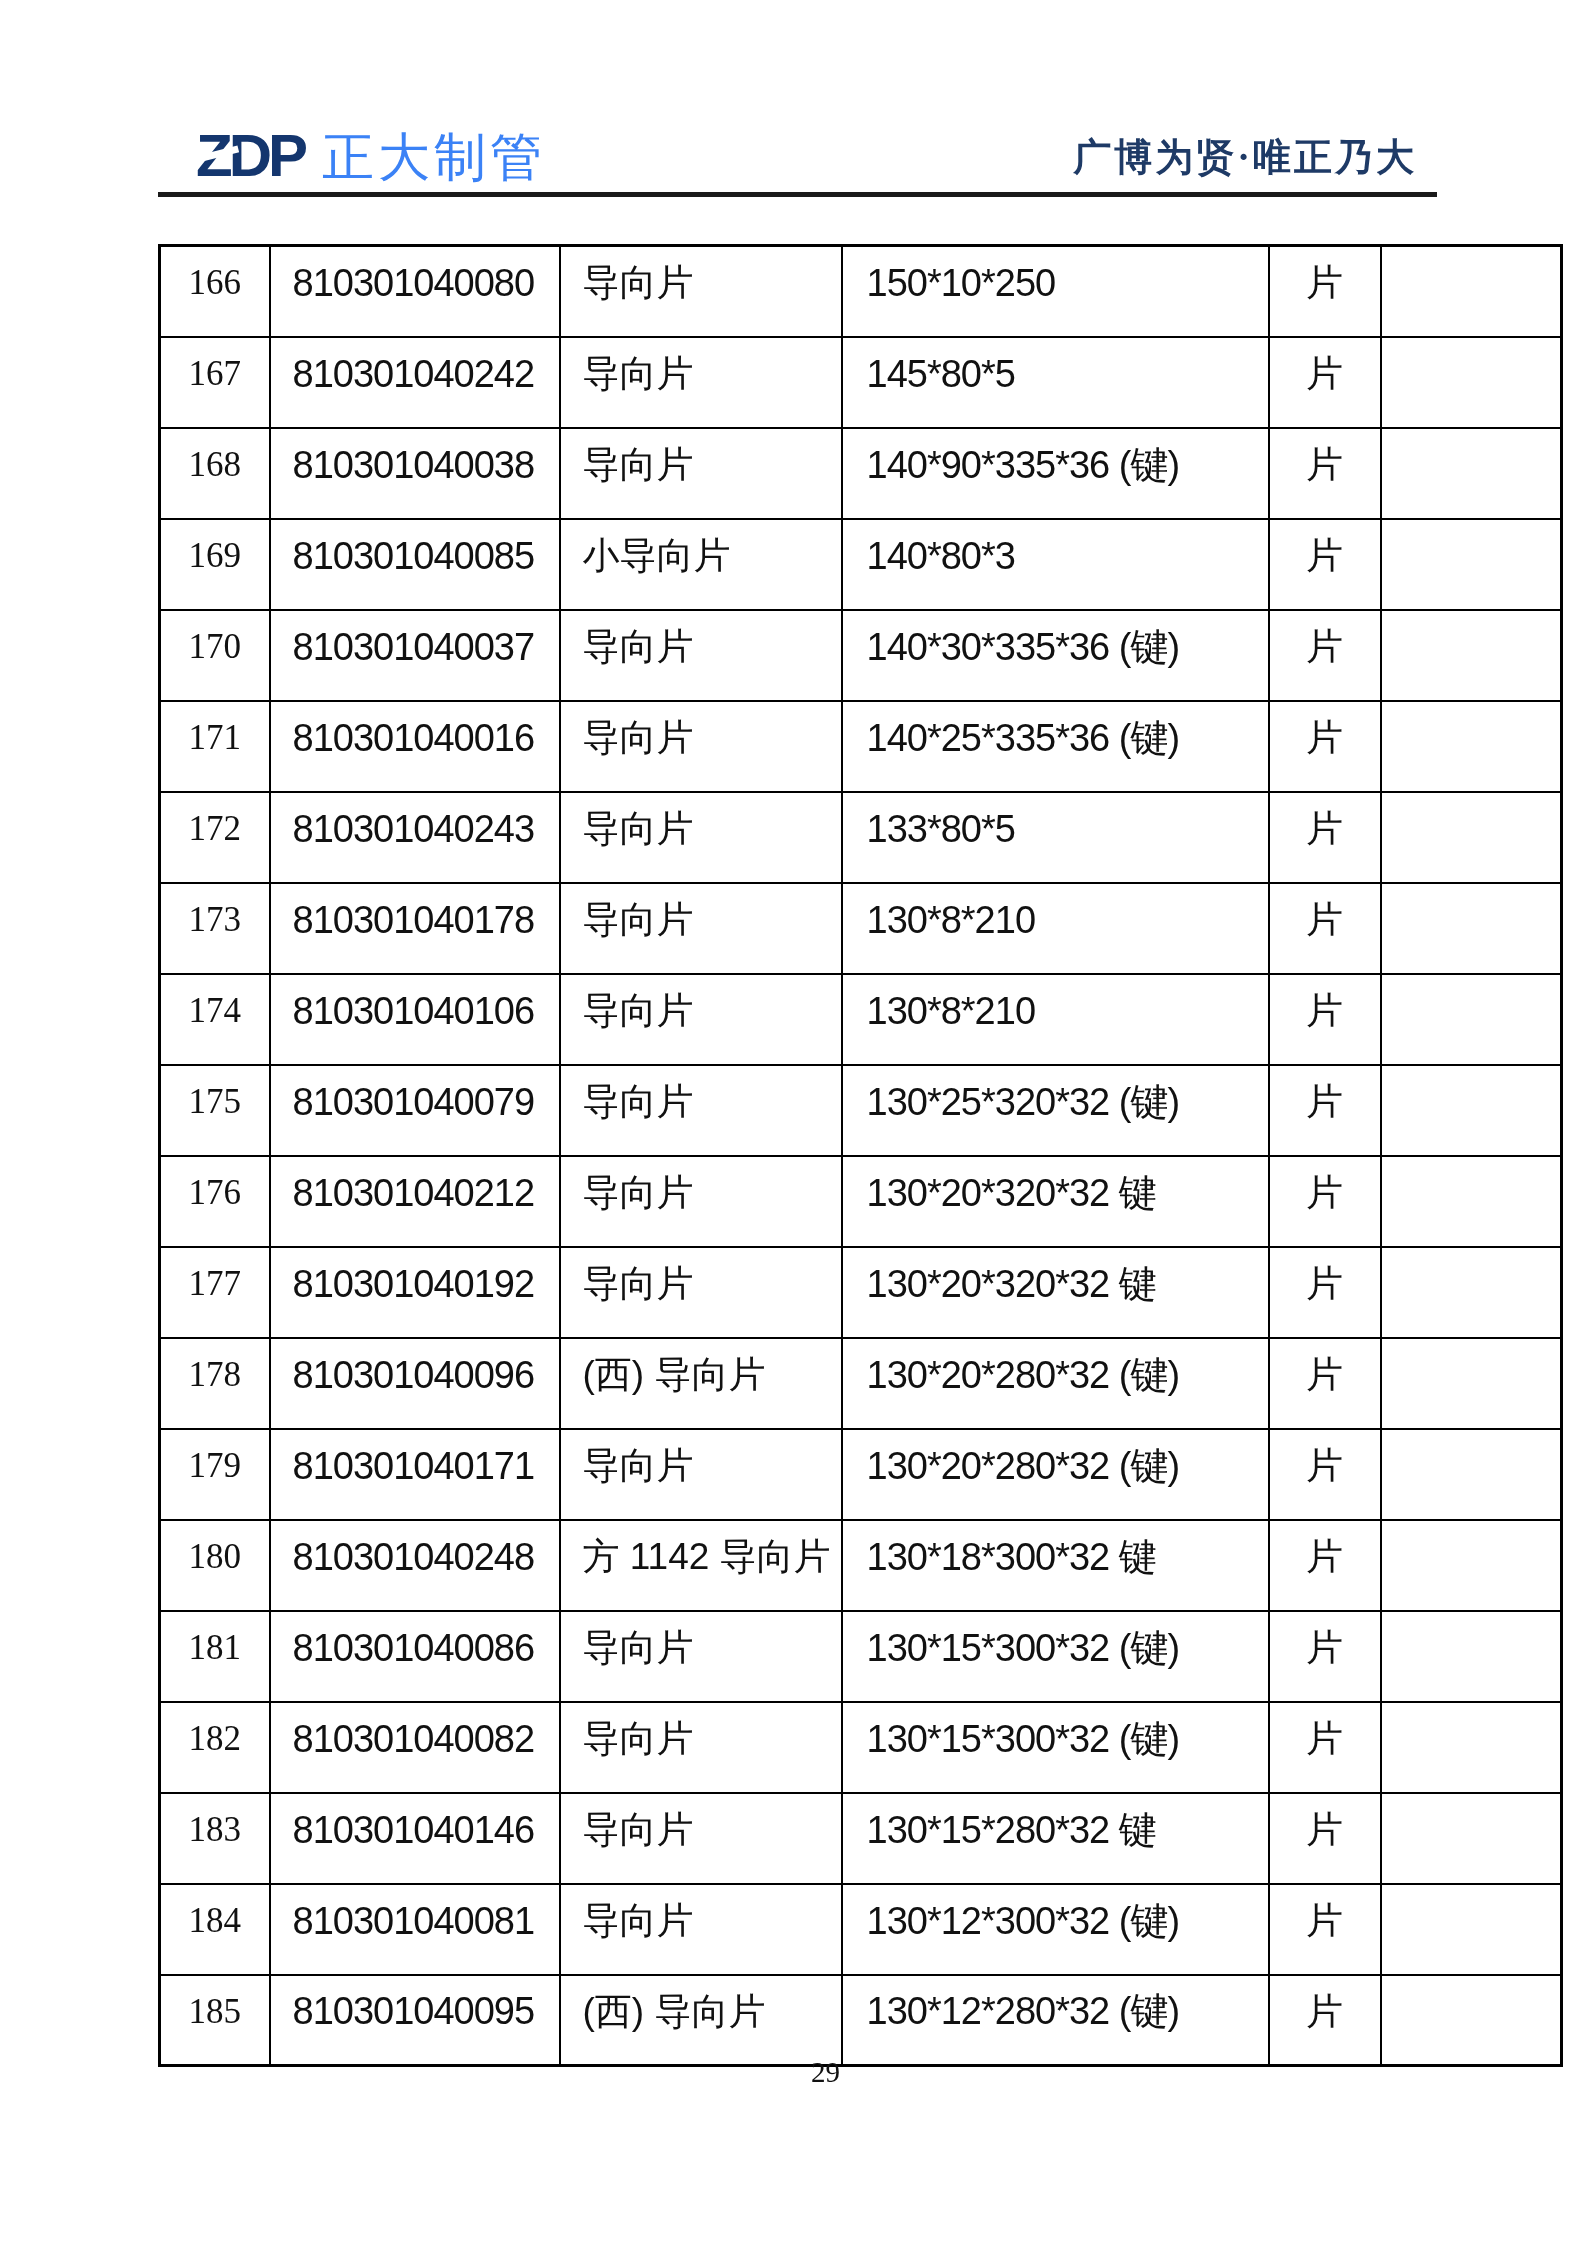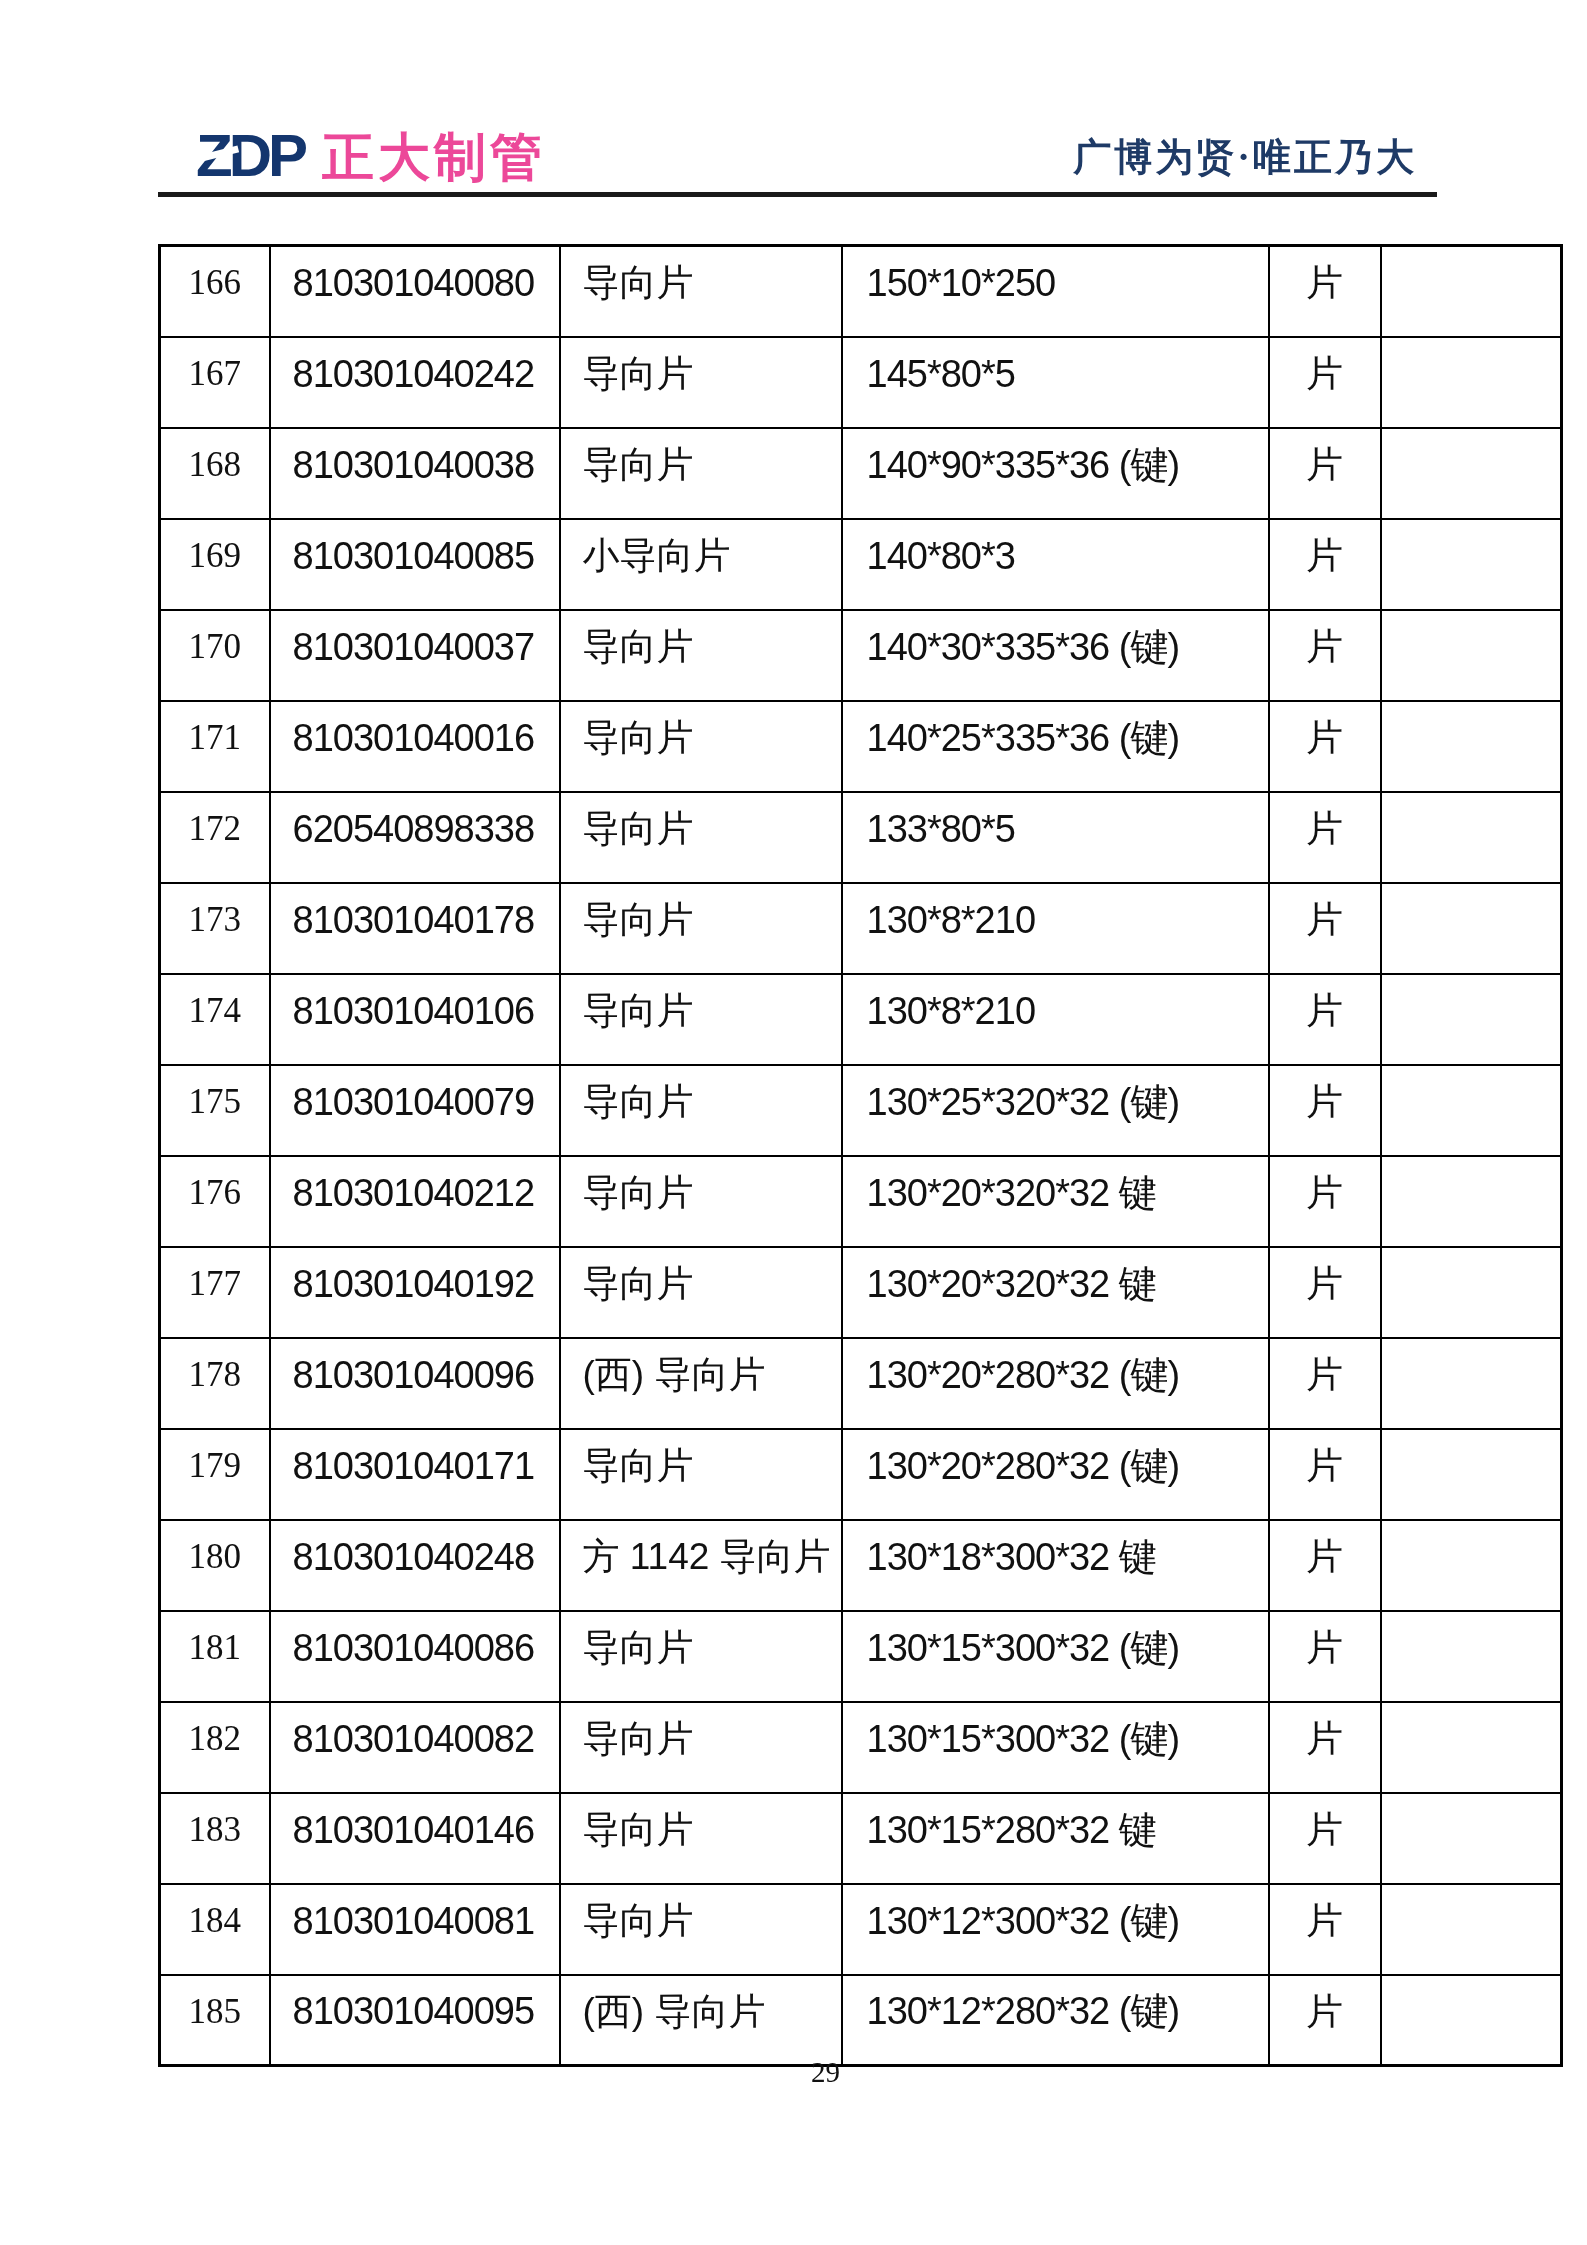--- a/index.html
+++ b/index.html
@@ -34,24 +34,24 @@
     position:absolute;
     left:-3px;
     top:19px;
     width:46px;
     height:7px;
     background:#ffffff;
     transform:rotate(-14deg);
   }
   .logo-cn{
     font-family:"Liberation Sans",sans-serif;
-    font-weight:bold;
+    font-weight:normal;
     font-size:52px;
     line-height:46px;
-    color:#ec4899;
+    color:#3b82f6;
     letter-spacing:4px;
     white-space:nowrap;
   }
   .slogan{
     position:absolute;
     top:136px;
     right:170px;
     font-family:"Liberation Serif",serif;
     font-weight:600;
     font-size:38px;
@@ -193,21 +193,21 @@
         <tr>
       <td class="c-num">171</td>
       <td class="c-code">810301040016</td>
       <td class="c-name">导向片</td>
       <td class="c-spec">140*25*335*36 (键)</td>
       <td class="c-unit">片</td>
       <td class="c-note"></td>
     </tr>
         <tr>
       <td class="c-num">172</td>
-      <td class="c-code">620540898338</td>
+      <td class="c-code">810301040243</td>
       <td class="c-name">导向片</td>
       <td class="c-spec">133*80*5</td>
       <td class="c-unit">片</td>
       <td class="c-note"></td>
     </tr>
         <tr>
       <td class="c-num">173</td>
       <td class="c-code">810301040178</td>
       <td class="c-name">导向片</td>
       <td class="c-spec">130*8*210</td>

